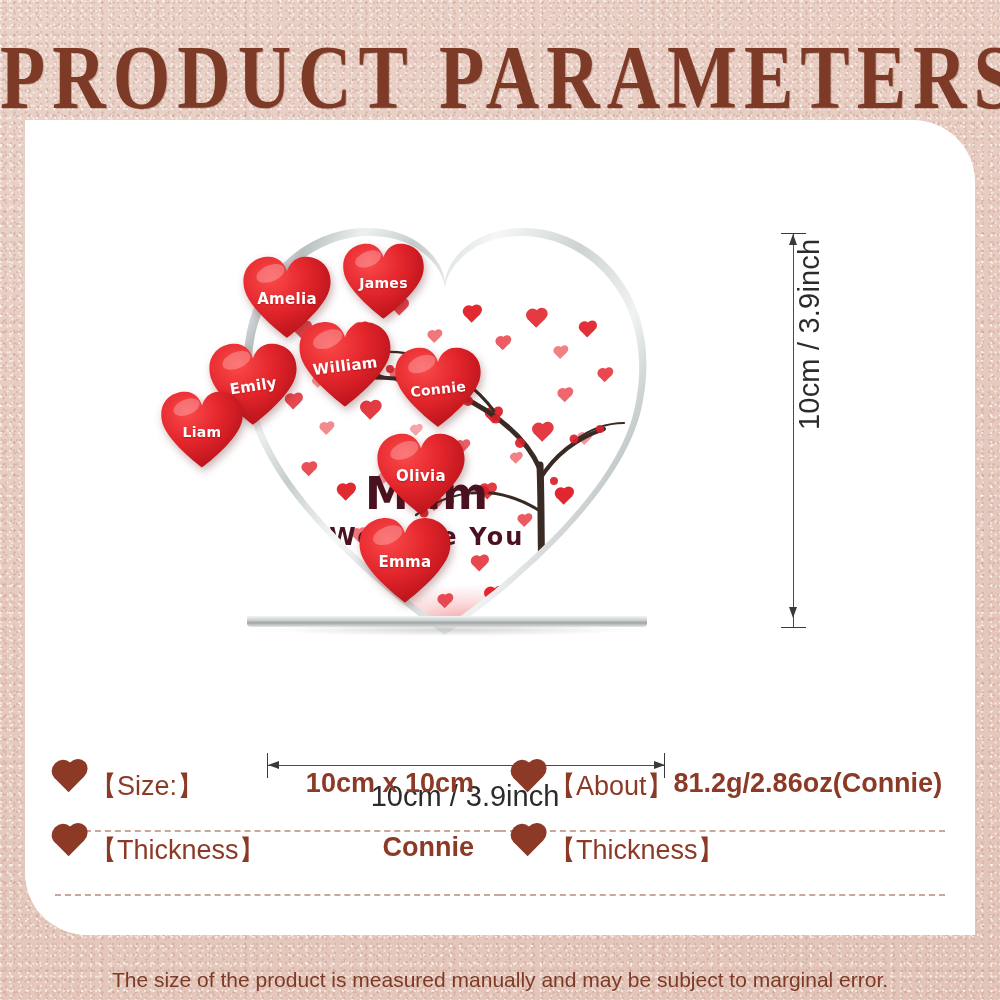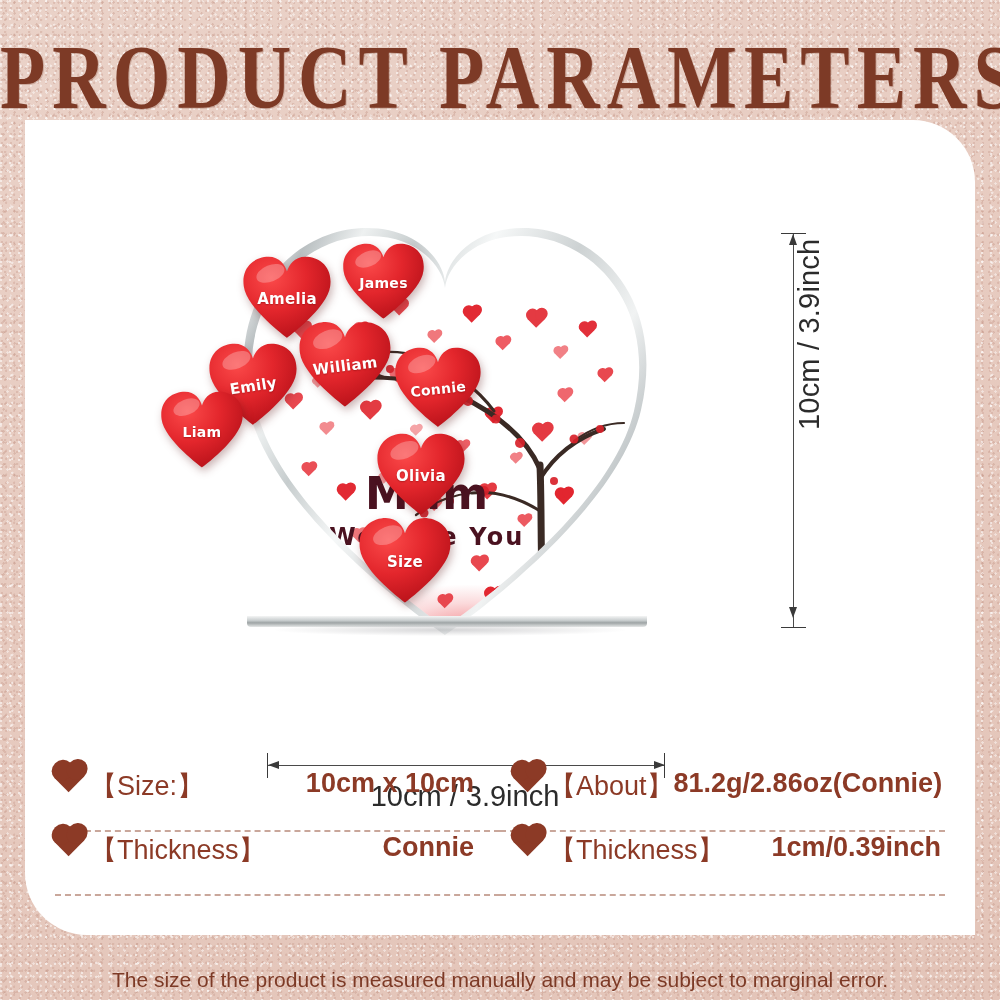--- a/index.html
+++ b/index.html
@@ -655,21 +655,21 @@
           <defs>
               <radialGradient id="gH" cx="32%" cy="26%" r="78%">
             <stop offset="0%" stop-color="#fb4a4a"></stop>
                 <stop offset="52%" stop-color="#e3262c"></stop>
                 <stop offset="100%" stop-color="#b9121a"></stop>
           </radialGradient>
             </defs>
           <path d="M50,90 C50,90 6,58 3,34 C0,12 16,2 30,2 C42,2 48,11 50,18 C52,11 58,2 70,2 C84,2 100,12 97,34 C94,58 50,90 50,90 Z" fill="url(#gH)"></path>
           <ellipse cx="32" cy="20" rx="16" ry="9" fill="#ffffff" opacity="0.26" transform="rotate(-22 32 20)"></ellipse>
         </svg>
-        <div class="nh-label" style="font-size:15px;">Size</div>
+        <div class="nh-label" style="font-size:15px;">Emma</div>
       </div>
 
     </div>
 
     <div id="dim-vertical">
       <div class="v-line"></div>
       <div class="v-cap top"></div>
       <div class="v-cap bottom"></div>
       <div class="v-arrow up"></div>
       <div class="v-arrow down"></div>
@@ -709,21 +709,20 @@
 
     <div class="spec-row">
       <div class="spec-cell left-col">
         <span class="spec-heart-icon"></span>
         <span class="spec-key">【Thickness】</span>
         <span class="spec-val">Connie</span>
       </div>
       <div class="spec-cell right-col">
         <span class="spec-heart-icon"></span>
         <span class="spec-key">【Thickness】</span>
-        <span class="spec-val">1cm/0.39inch</span>
       </div>
     </div>
 
     <div class="spec-divider">
       <span class="left-col"></span>
       <span class="right-col"></span>
     </div>
 
   </div>
 

